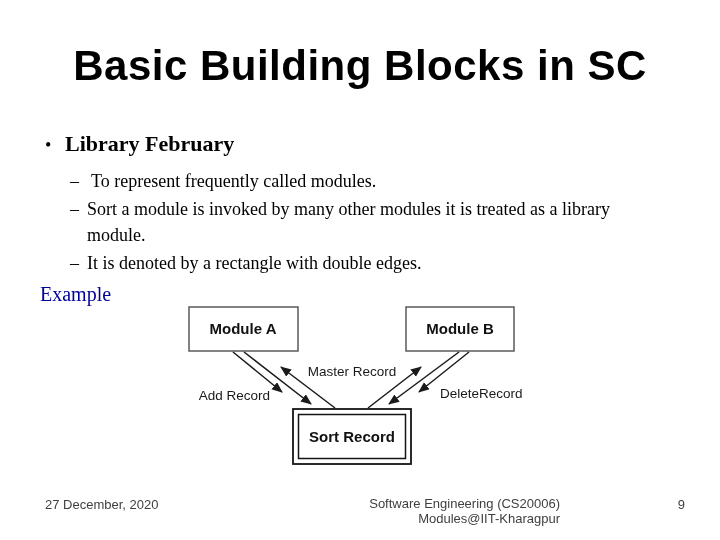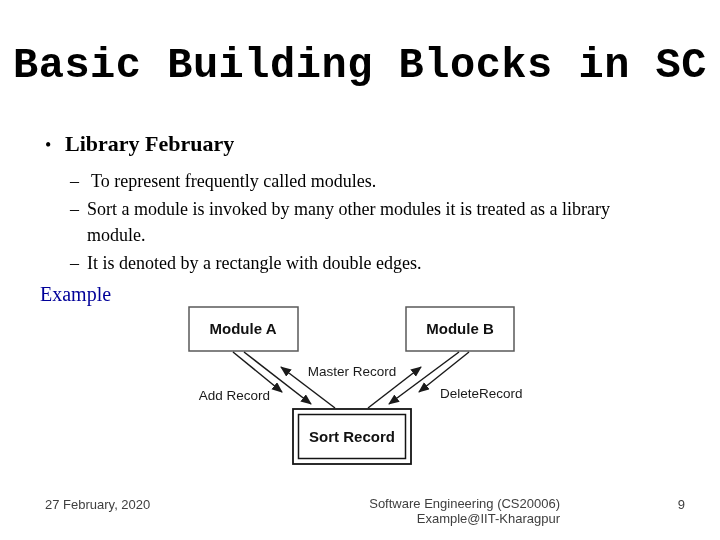--- a/index.html
+++ b/index.html
@@ -6,21 +6,21 @@
   body{
     width:720px;height:540px;position:relative;overflow:hidden;
     background:#ffffff;
     font-family:"Liberation Serif", serif;
   }
   .abs{position:absolute;}
 
   .slide-title{
     left:0;top:42px;width:720px;
     text-align:center;
-    font-family:Liberation Mono, monospace;
+    font-family:Liberation Sans, sans-serif;
     font-weight:bold;
     font-size:42px;
     letter-spacing:0.5px;
     color:#000000;
     white-space:nowrap;
   }
 
   .bullet-row{
     left:45px;top:131px;width:640px;
     font-family:"Liberation Serif", serif;
@@ -137,18 +137,18 @@
 
   <line x1="459" y1="352" x2="389" y2="404" stroke="#1a1a1a" stroke-width="1.5" marker-end="url(#arrowhead)"></line>
   <line x1="469" y1="352" x2="419" y2="392" stroke="#1a1a1a" stroke-width="1.5" marker-end="url(#arrowhead)"></line>
   <line x1="368" y1="408" x2="421" y2="367" stroke="#1a1a1a" stroke-width="1.5" marker-end="url(#arrowhead)"></line>
 
   <text class="diag-arrow-label" x="270" y="400" text-anchor="end">Add Record</text>
   <text class="diag-arrow-label" x="352" y="376" text-anchor="middle">Master Record</text>
   <text class="diag-arrow-label" x="440" y="398" text-anchor="start">DeleteRecord</text>
 </svg>
 
-<div class="abs footer-left">27 February, 2020</div>
+<div class="abs footer-left">27 December, 2020</div>
 <div class="abs footer-center">
   <div>Software Engineering (CS20006)</div>
-  <div>Example@IIT-Kharagpur</div>
+  <div>Modules@IIT-Kharagpur</div>
 </div>
 <div class="abs footer-right">9</div>
 
 </body></html>

